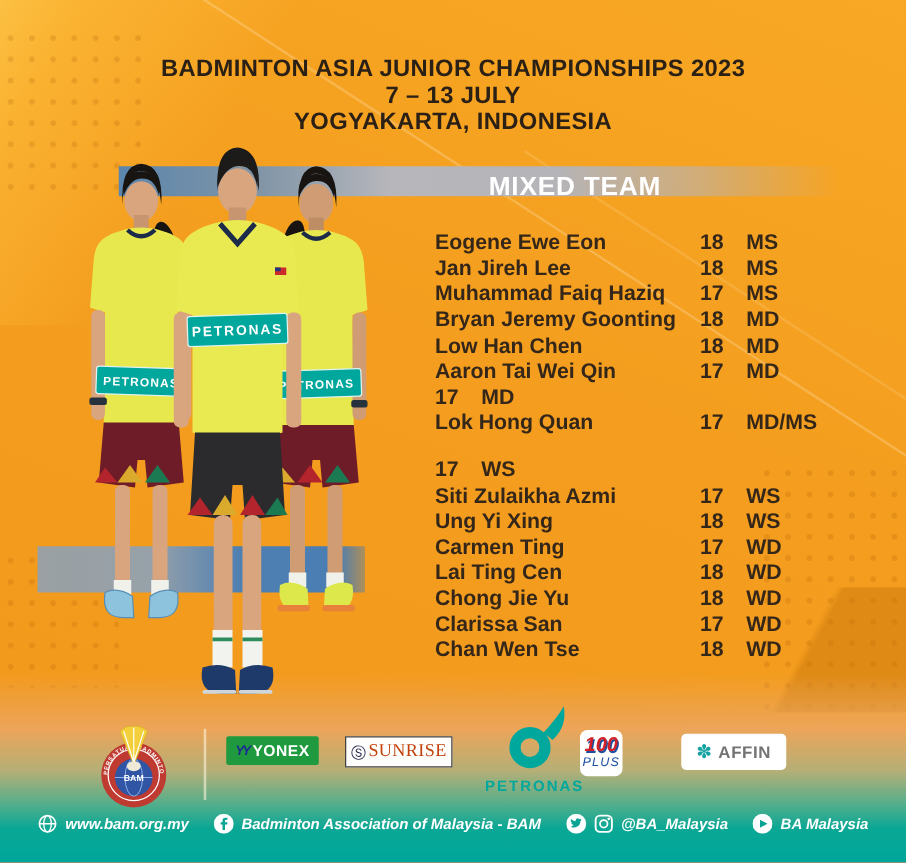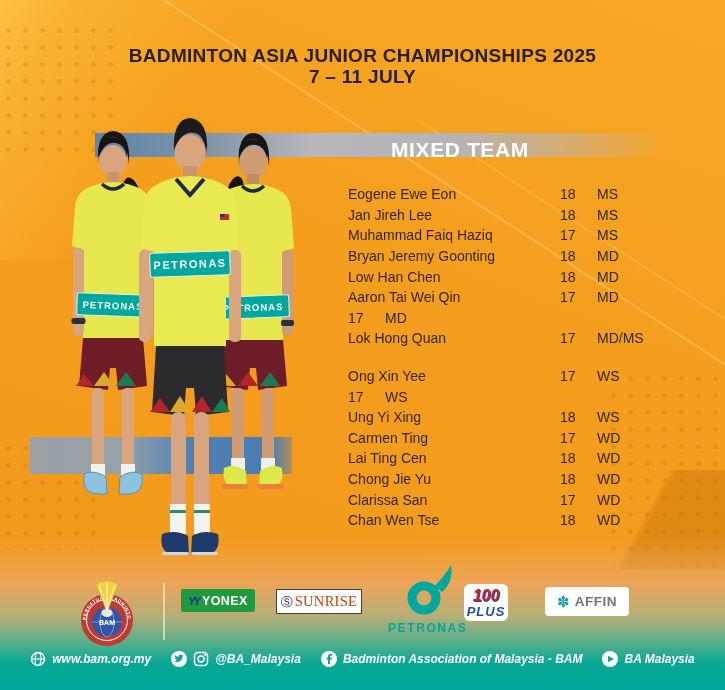--- a/index.html
+++ b/index.html
@@ -28,40 +28,40 @@
     color:#2b2015;font-weight:bold;font-size:19px;line-height:21px;letter-spacing:.3px;z-index:4;}
   
   .team-bar{position:absolute;left:95px;top:133px;width:600px;height:24px;z-index:1;
     background:linear-gradient(to right,#5c86ad 0%,#7e93a6 18%,#b6b6bb 36%,#b4b4b9 58%,rgba(180,180,186,.55) 78%,rgba(180,180,186,0) 96%);}
   .team-bar span{display:inline-block;margin-left:296px;line-height:34px;color:#fff;
     font-weight:bold;font-size:21px;letter-spacing:.6px;}
   .knee-band{position:absolute;left:30px;top:437px;width:262px;height:37px;z-index:1;
     background:linear-gradient(to right,#9aa0a3 0%,#97a1a9 35%,#4e80b2 62%,#4a7db2 92%,rgba(74,125,178,.4) 100%);}
   .players{position:absolute;left:26px;top:106px;width:306px;height:462px;z-index:2;}
   
-  .roster{position:absolute;left:348px;top:184px;z-index:3;color:#34271a;font-size:14px;}
+  .roster{position:absolute;left:348px;top:184px;z-index:3;color:#34271a;font-size:17px;font-weight:bold;}
   .roster .row{display:flex;height:20.6px;align-items:center;}
   .roster .name{width:212px;}
   .roster .age{width:37px;}
   .roster .group2{margin-top:17px;}
   
   .bam-badge{position:absolute;left:74px;top:572px;z-index:5;}
   .divider{position:absolute;left:163px;top:583px;width:2px;height:57px;background:rgba(255,244,220,.6);z-index:5;}
   .sponsor{position:absolute;z-index:5;display:flex;align-items:center;justify-content:center;}
   .yonex{left:181px;top:589px;width:74px;height:23px;background:#1f9a3e;border-radius:2px;gap:1px;}
   .yonex .yy{color:#1c2f8c;font-weight:bold;font-style:italic;font-size:11px;letter-spacing:-2px;margin-right:2px;}
   .yonex .lbl{color:#fff;font-weight:bold;font-size:12.5px;letter-spacing:.4px;}
   .sunrise{left:276px;top:589px;width:86px;height:25px;background:#fdfdfb;border:1px solid #44423e;gap:2px;}
   .sunrise .circ{color:#22264f;font-size:12px;line-height:12px;}
   .sunrise .lbl{font-family:"Liberation Serif",serif;color:#c2410c;font-size:14.5px;letter-spacing:.3px;}
   .petronas-logo{position:absolute;left:388px;top:564px;z-index:5;text-align:center;width:76px;}
   .petronas-logo .word{margin-top:1px;color:#00a79c;font-weight:bold;font-size:12px;letter-spacing:1.6px;}
-  .plus100{left:464px;top:584px;width:44px;height:37px;background:#fff;border-radius:6px;flex-direction:column;line-height:1;}
+  .plus100{left:464px;top:584px;width:34px;height:37px;background:#fff;border-radius:6px;flex-direction:column;line-height:1;}
   .plus100 .n{color:#d42027;font-weight:bold;font-style:italic;font-size:16px;text-shadow:1px 1px 0 #1b4fa0;}
-  .plus100 .p{color:#1b4fa0;font-weight:bold;font-style:italic;font-size:13px;letter-spacing:1px;margin-top:1px;}
+  .plus100 .p{color:#1b4fa0;font-weight:normal;font-style:italic;font-size:10px;letter-spacing:1px;margin-top:1px;}
   .affin{left:545px;top:587px;width:84px;height:29px;background:#fff;border-radius:4px;gap:5px;}
   .affin .flower{color:#17a2a2;font-size:15px;line-height:15px;}
   .affin .lbl{color:#737373;font-weight:bold;font-size:13.5px;letter-spacing:.5px;}
   
   .footer{position:absolute;left:0;right:0;top:646px;height:26px;z-index:6;
     display:flex;align-items:center;justify-content:center;gap:20px;
     color:#fff;font-style:italic;font-weight:bold;font-size:12px;}
   .footer .item{display:flex;align-items:center;gap:6px;}
   .footer svg{display:block;}
 </style>
@@ -73,22 +73,23 @@
   <div class="streak-tl"></div>
   <div class="diag-line l1"></div>
   <div class="diag-line l2"></div>
   <div class="dots dots-tl"></div>
   <div class="dots dots-r"></div>
   <div class="dots dots-bl"></div>
   <div class="corner-br"></div>
   <div class="bottom-grad"></div>
 
   <div class="title">
-    <div>BADMINTON ASIA JUNIOR CHAMPIONSHIPS 2025</div>
-    <div>7 – 11 JULY</div>
+    <div>BADMINTON ASIA JUNIOR CHAMPIONSHIPS 2023</div>
+    <div>7 – 13 JULY</div>
+    <div>YOGYAKARTA, INDONESIA</div>
   </div>
 
   <div class="team-bar">
     <span>MIXED TEAM</span>
   </div>
   <div class="knee-band"></div>
 
   <svg class="players" viewBox="0 0 306 462">
 
     <g>
@@ -217,25 +218,25 @@
       <span class="cat">MD</span>
     </div>
         <div class="row">
       <span class="name">Lok Hong Quan</span>
       <span class="age">17</span>
       <span class="cat">MD/MS</span>
     </div>
       </div>
     <div class="group2" id="roster-group-2">
         <div class="row">
-      <span class="name">Ong Xin Yee</span>
       <span class="age">17</span>
       <span class="cat">WS</span>
     </div>
         <div class="row">
+      <span class="name">Siti Zulaikha Azmi</span>
       <span class="age">17</span>
       <span class="cat">WS</span>
     </div>
         <div class="row">
       <span class="name">Ung Yi Xing</span>
       <span class="age">18</span>
       <span class="cat">WS</span>
     </div>
         <div class="row">
       <span class="name">Carmen Ting</span>
@@ -319,38 +320,38 @@
       <svg width="16" height="16" viewBox="0 0 16 16">
         <circle cx="8" cy="8" r="6.5" fill="none" stroke="#fff" stroke-width="1.4"></circle>
         <ellipse cx="8" cy="8" rx="3" ry="6.5" fill="none" stroke="#fff" stroke-width="1.1"></ellipse>
         <line x1="1.5" y1="8" x2="14.5" y2="8" stroke="#fff" stroke-width="1.1"></line>
       </svg>
       <span>www.bam.org.my</span>
     </div>
     <div class="item">
       <svg width="16" height="16" viewBox="0 0 16 16">
         <circle cx="8" cy="8" r="8" fill="#fff"></circle>
+        <path d="M9,13 L9,8.6 L10.8,8.6 L11,6.7 L9,6.7 L9,5.6 Q9,4.8 10,4.8 L11,4.8 L11,3.1 L9.5,3.1 Q7,3.1 7,5.4 L7,6.7 L5.5,6.7 L5.5,8.6 L7,8.6 L7,13 Z" fill="#0aa394"></path>
+      </svg>
+      <span>Badminton Association of Malaysia - BAM</span>
+    </div>
+    <div class="item">
+      <svg width="16" height="16" viewBox="0 0 16 16">
+        <circle cx="8" cy="8" r="8" fill="#fff"></circle>
         <path d="M3.8,10.6 Q6.4,11.6 8.8,10.2 Q11.2,8.8 11.3,5.9 L12.4,4.6 L11.2,4.9 Q11.9,4.3 12,3.7 Q11.2,4.1 10.5,4.2 Q9.4,3.2 8.2,3.9 Q7.2,4.5 7.5,5.9 Q5.2,5.7 3.8,4.1 Q3,6 4.9,7.1 L3.8,6.9 Q4.2,8.6 6,8.9 Q5,9.3 3.8,10.6 Z" fill="#0aa394"></path>
       </svg>
       <svg width="16" height="16" viewBox="0 0 16 16">
         <rect x="1.5" y="1.5" width="13" height="13" rx="3.5" fill="none" stroke="#fff" stroke-width="1.5"></rect>
         <circle cx="8" cy="8" r="3" fill="none" stroke="#fff" stroke-width="1.4"></circle>
         <circle cx="12" cy="4" r="1.1" fill="#fff"></circle>
       </svg>
       <span>@BA_Malaysia</span>
     </div>
     <div class="item">
       <svg width="16" height="16" viewBox="0 0 16 16">
         <circle cx="8" cy="8" r="8" fill="#fff"></circle>
-        <path d="M9,13 L9,8.6 L10.8,8.6 L11,6.7 L9,6.7 L9,5.6 Q9,4.8 10,4.8 L11,4.8 L11,3.1 L9.5,3.1 Q7,3.1 7,5.4 L7,6.7 L5.5,6.7 L5.5,8.6 L7,8.6 L7,13 Z" fill="#0aa394"></path>
-      </svg>
-      <span>Badminton Association of Malaysia - BAM</span>
-    </div>
-    <div class="item">
-      <svg width="16" height="16" viewBox="0 0 16 16">
-        <circle cx="8" cy="8" r="8" fill="#fff"></circle>
         <polygon points="6,4.8 12,8 6,11.2" fill="#0aa394"></polygon>
       </svg>
       <span>BA Malaysia</span>
     </div>
   </div>
 
 </div>
 
 </body></html>

